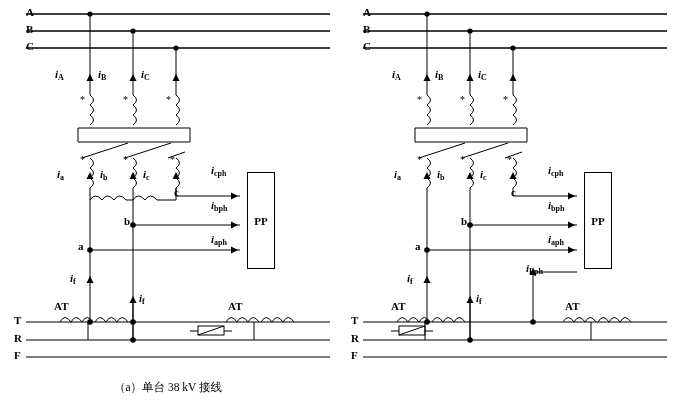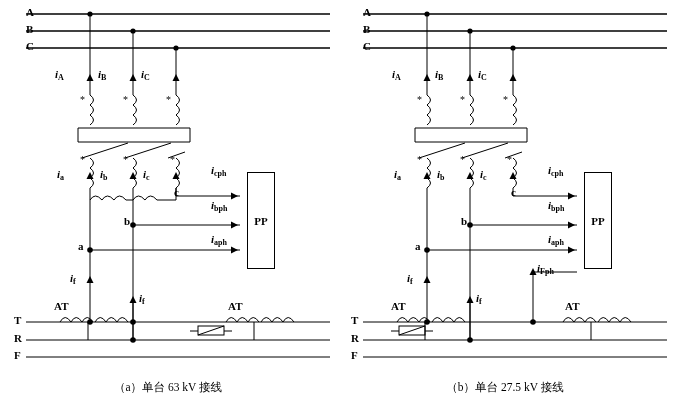--- a/index.html
+++ b/index.html
@@ -184,21 +184,21 @@
 
     <div class="ppbox" style="left:247px;top:172px;width:26px;height:95px;">PP</div>
 
     <div class="lbl bold" style="left:54px;top:300px;">AT</div>
     <div class="lbl bold" style="left:228px;top:300px;">AT</div>
 
     <div class="lbl bold" style="left:14px;top:314px;">T</div>
     <div class="lbl bold" style="left:14px;top:332px;">R</div>
     <div class="lbl bold" style="left:14px;top:349px;">F</div>
 
-    <div class="cap">（a）单台 63 kV 接线</div>
+    <div class="cap">（a）单台 38 kV 接线</div>
   </div>
 
   <div class="panel b">
     <svg width="336" height="403">
       <g stroke="#000" fill="none" stroke-width="1.6">
         <line x1="26" y1="14" x2="330" y2="14"></line>
         <line x1="26" y1="31" x2="330" y2="31"></line>
         <line x1="26" y1="48" x2="330" y2="48"></line>
       </g>
       <g stroke="#000" fill="none" stroke-width="1">
@@ -305,30 +305,29 @@
     <div class="lbl" style="left:100px;top:168px;"><i>i</i><span class="sub">b</span></div>
     <div class="lbl" style="left:143px;top:168px;"><i>i</i><span class="sub">c</span></div>
 
     <div class="lbl" style="left:78px;top:240px;">a</div>
     <div class="lbl" style="left:124px;top:215px;">b</div>
     <div class="lbl" style="left:174px;top:186px;">c</div>
 
     <div class="lbl" style="left:211px;top:164px;"><i>i</i><span class="sub">cph</span></div>
     <div class="lbl" style="left:211px;top:199px;"><i>i</i><span class="sub">bph</span></div>
     <div class="lbl" style="left:211px;top:233px;"><i>i</i><span class="sub">aph</span></div>
-    <div class="lbl" style="left:200px;top:262px;"><i>i</i><span class="sub">Fph</span></div>
+    <div class="lbl" style="left:189px;top:262px;"><i>i</i><span class="sub">Fph</span></div>
 
     <div class="lbl" style="left:70px;top:272px;"><i>i</i><span class="sub">f</span></div>
     <div class="lbl" style="left:139px;top:292px;"><i>i</i><span class="sub">f</span></div>
 
     <div class="ppbox" style="left:247px;top:172px;width:26px;height:95px;">PP</div>
 
     <div class="lbl bold" style="left:54px;top:300px;">AT</div>
     <div class="lbl bold" style="left:228px;top:300px;">AT</div>
 
     <div class="lbl bold" style="left:14px;top:314px;">T</div>
     <div class="lbl bold" style="left:14px;top:332px;">R</div>
     <div class="lbl bold" style="left:14px;top:349px;">F</div>
 
-    <div class="cap">（b）单台 27.5 kV 接线</div>
   </div>
 
 </div>
 
 </body></html>

